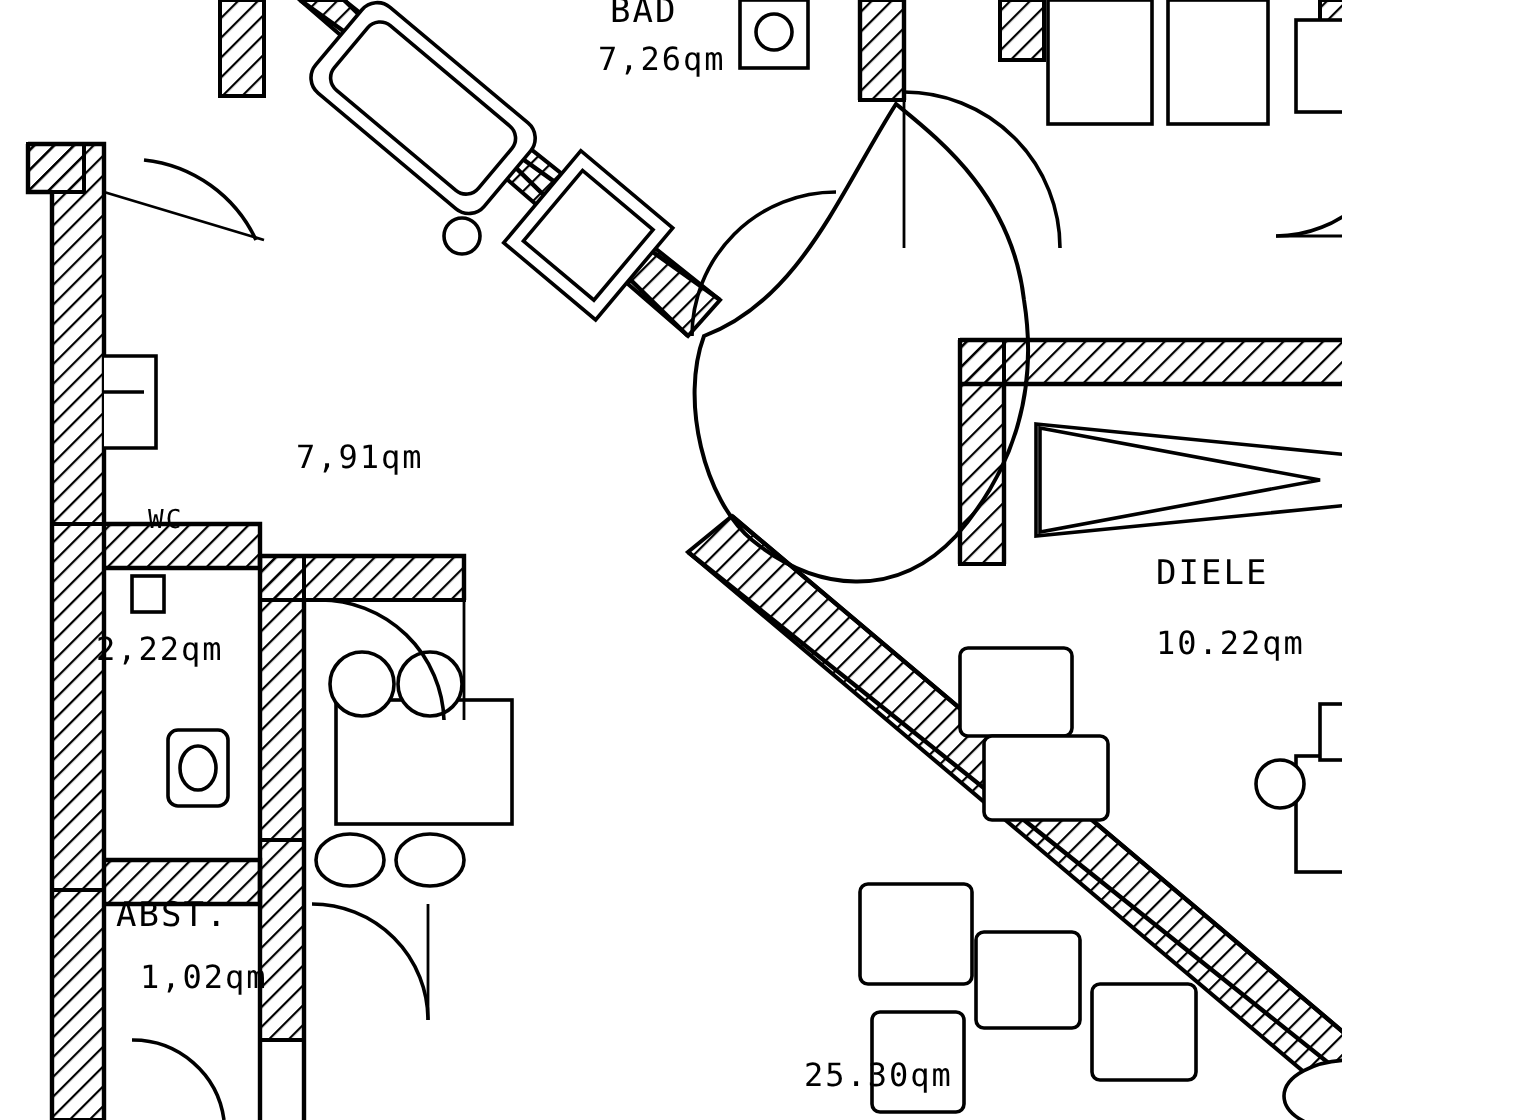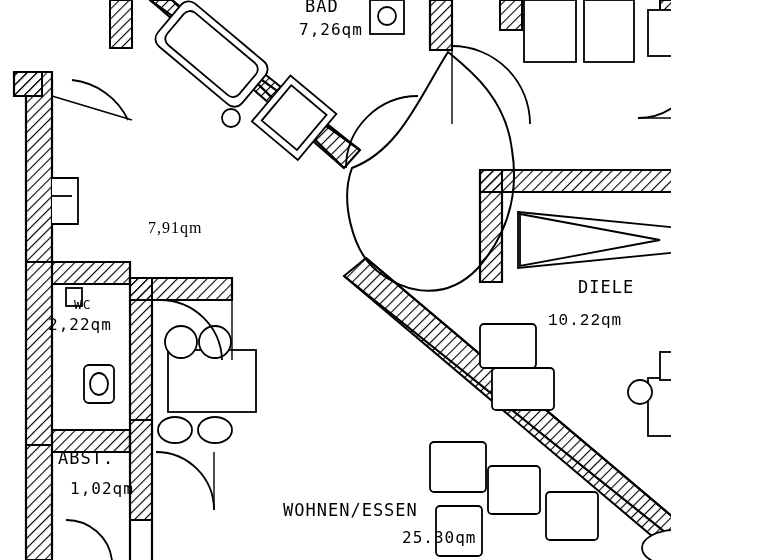--- a/index.html
+++ b/index.html
@@ -175,27 +175,26 @@
 
       <path d="M352,168 C400,150 420,96 448,52 C470,70 506,98 512,150
                C520,200 504,238 478,268 C448,300 408,296 376,270
                C352,250 340,200 352,168 Z" fill="none" stroke-width="2"></path>
     </g>
   </svg>
 
   <div class="room-label room-name" style="left:305px; top:-4px;">BAD</div>
   <div class="room-label room-area" style="left:299px; top:20px;">7,26qm</div>
 
-  <div class="room-label room-area" style="left:148px; top:219px;font-family:Liberation Serif, serif;">7,91qm</div>
-
-  <div class="room-label small-name" style="left:74px; top:253px;margin-top:44px;">WC</div>
+  <div class="room-label room-area" style="left:148px; top:219px;">7,91qm</div>
+
+  <div class="room-label small-name" style="left:74px; top:253px;">WC</div>
   <div class="room-label room-area" style="left:48px; top:315px;">2,22qm</div>
 
   <div class="room-label room-name" style="left:58px; top:448px;">ABST.</div>
   <div class="room-label room-area" style="left:70px; top:479px;">1,02qm</div>
 
   <div class="room-label room-name" style="left:578px; top:277px;">DIELE</div>
-  <div class="room-label room-area" style="left:548px; top:312px;font-family:Liberation Mono, monospace;">10.22qm</div>
-
-  <div class="room-label room-name" style="left:283px; top:500px;">WOHNEN/ESSEN</div>
+  <div class="room-label room-area" style="left:578px; top:312px;">10.22qm</div>
+
   <div class="room-label room-area" style="left:402px; top:528px;">25.30qm</div>
 
 </div>
 
 </body></html>

